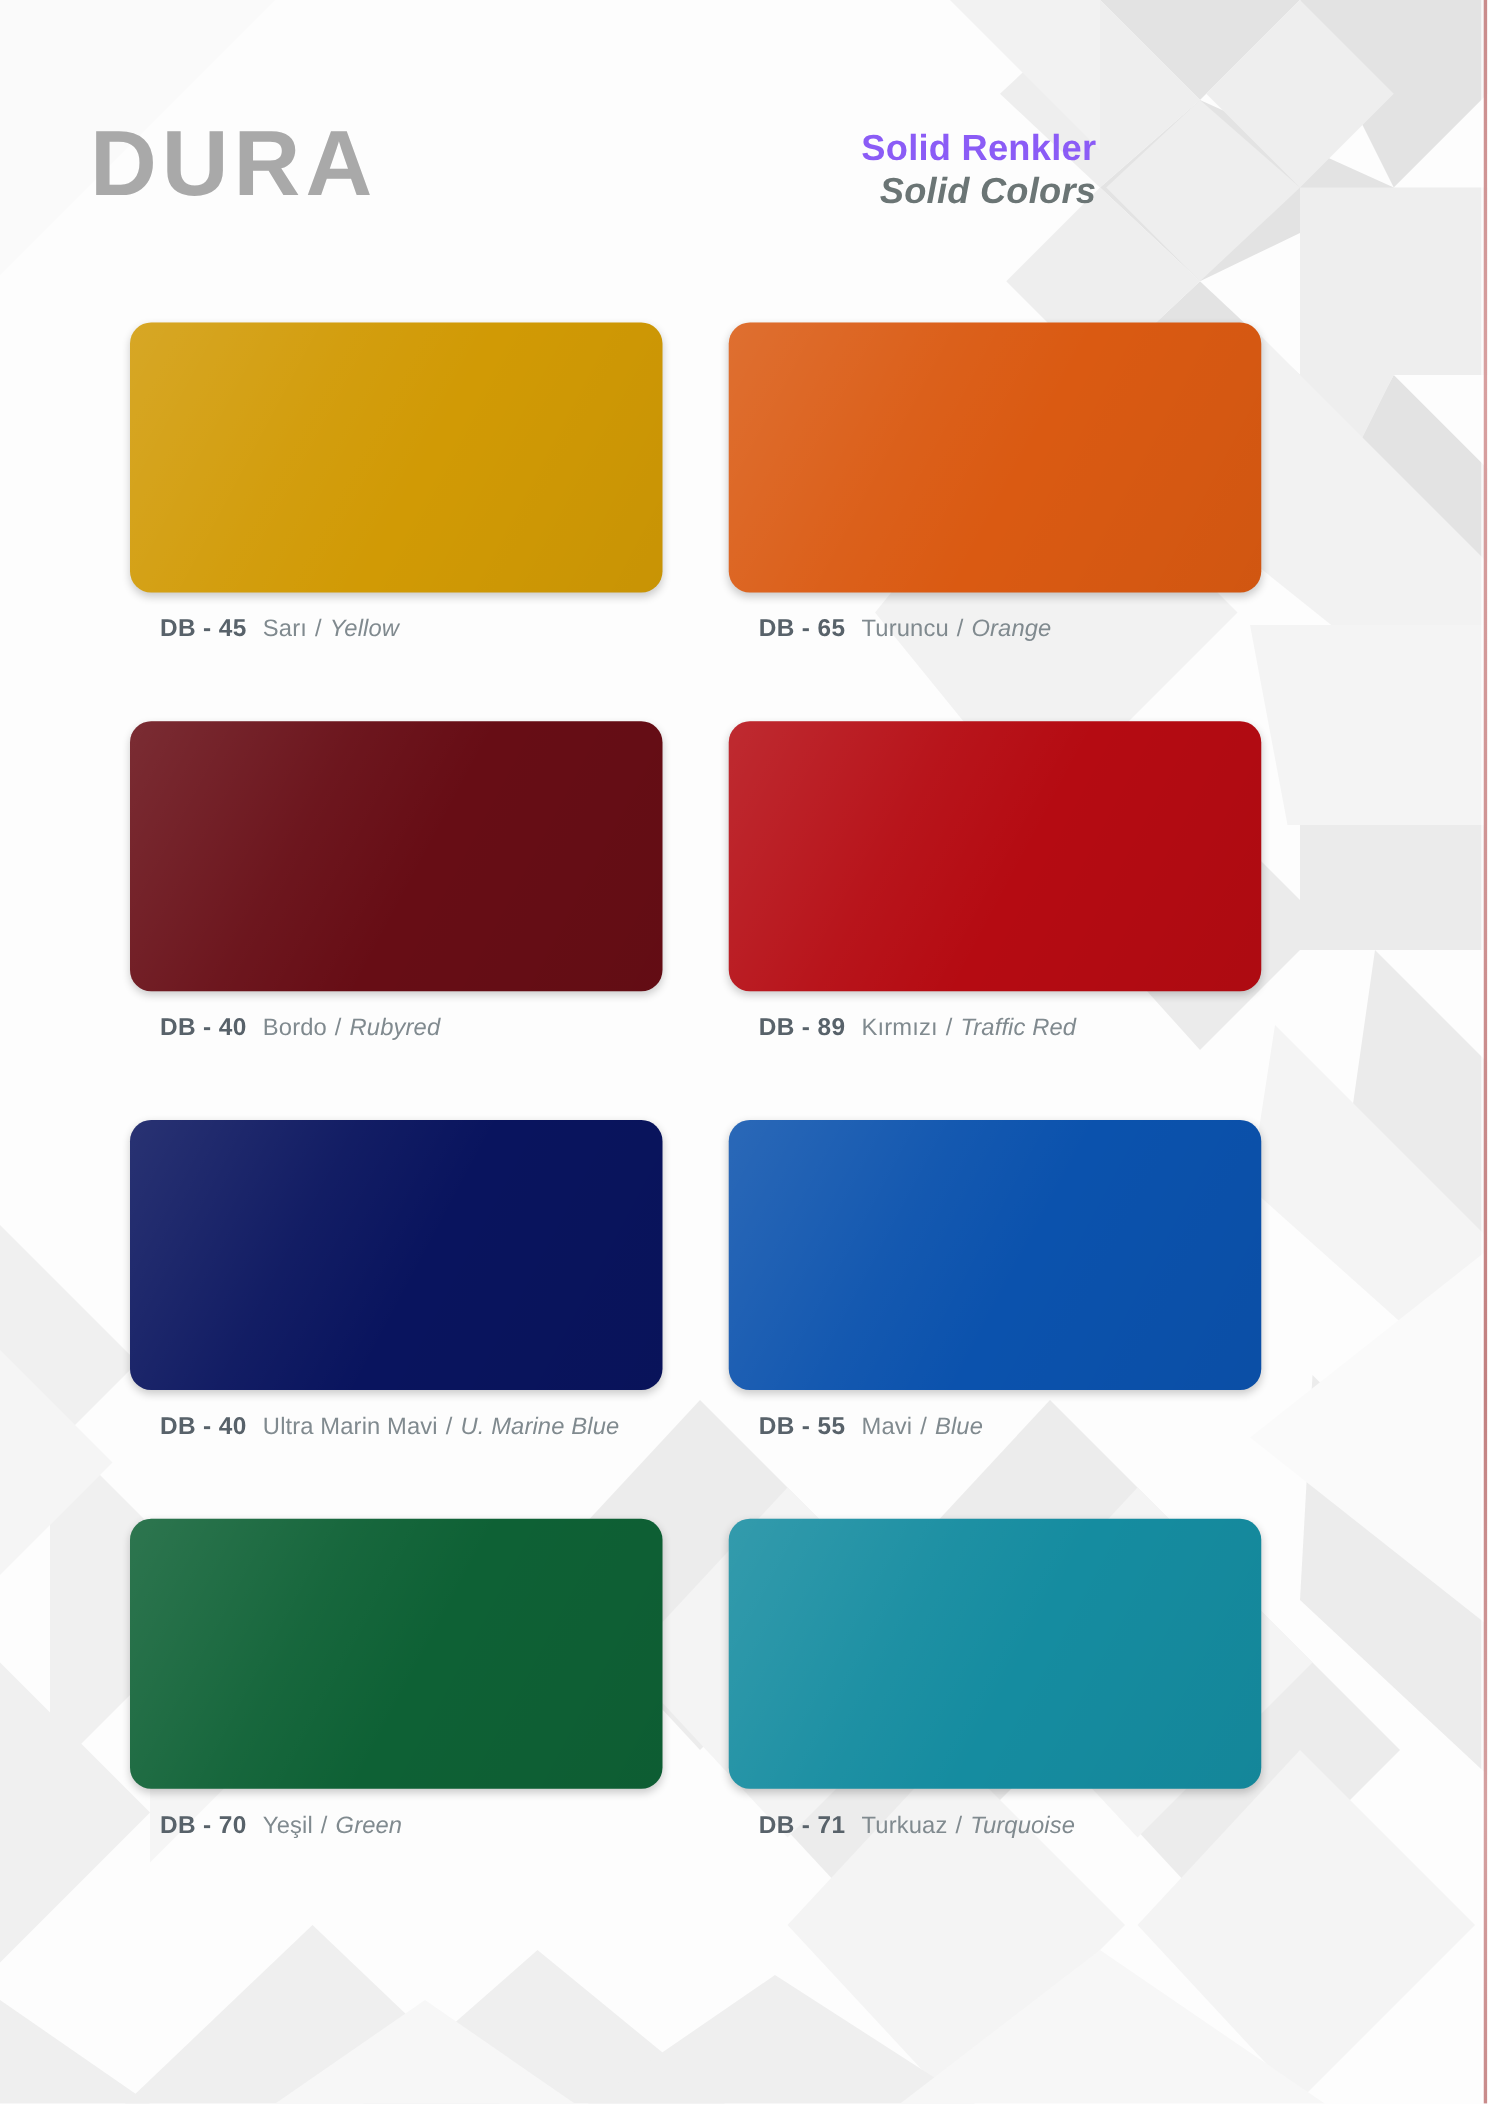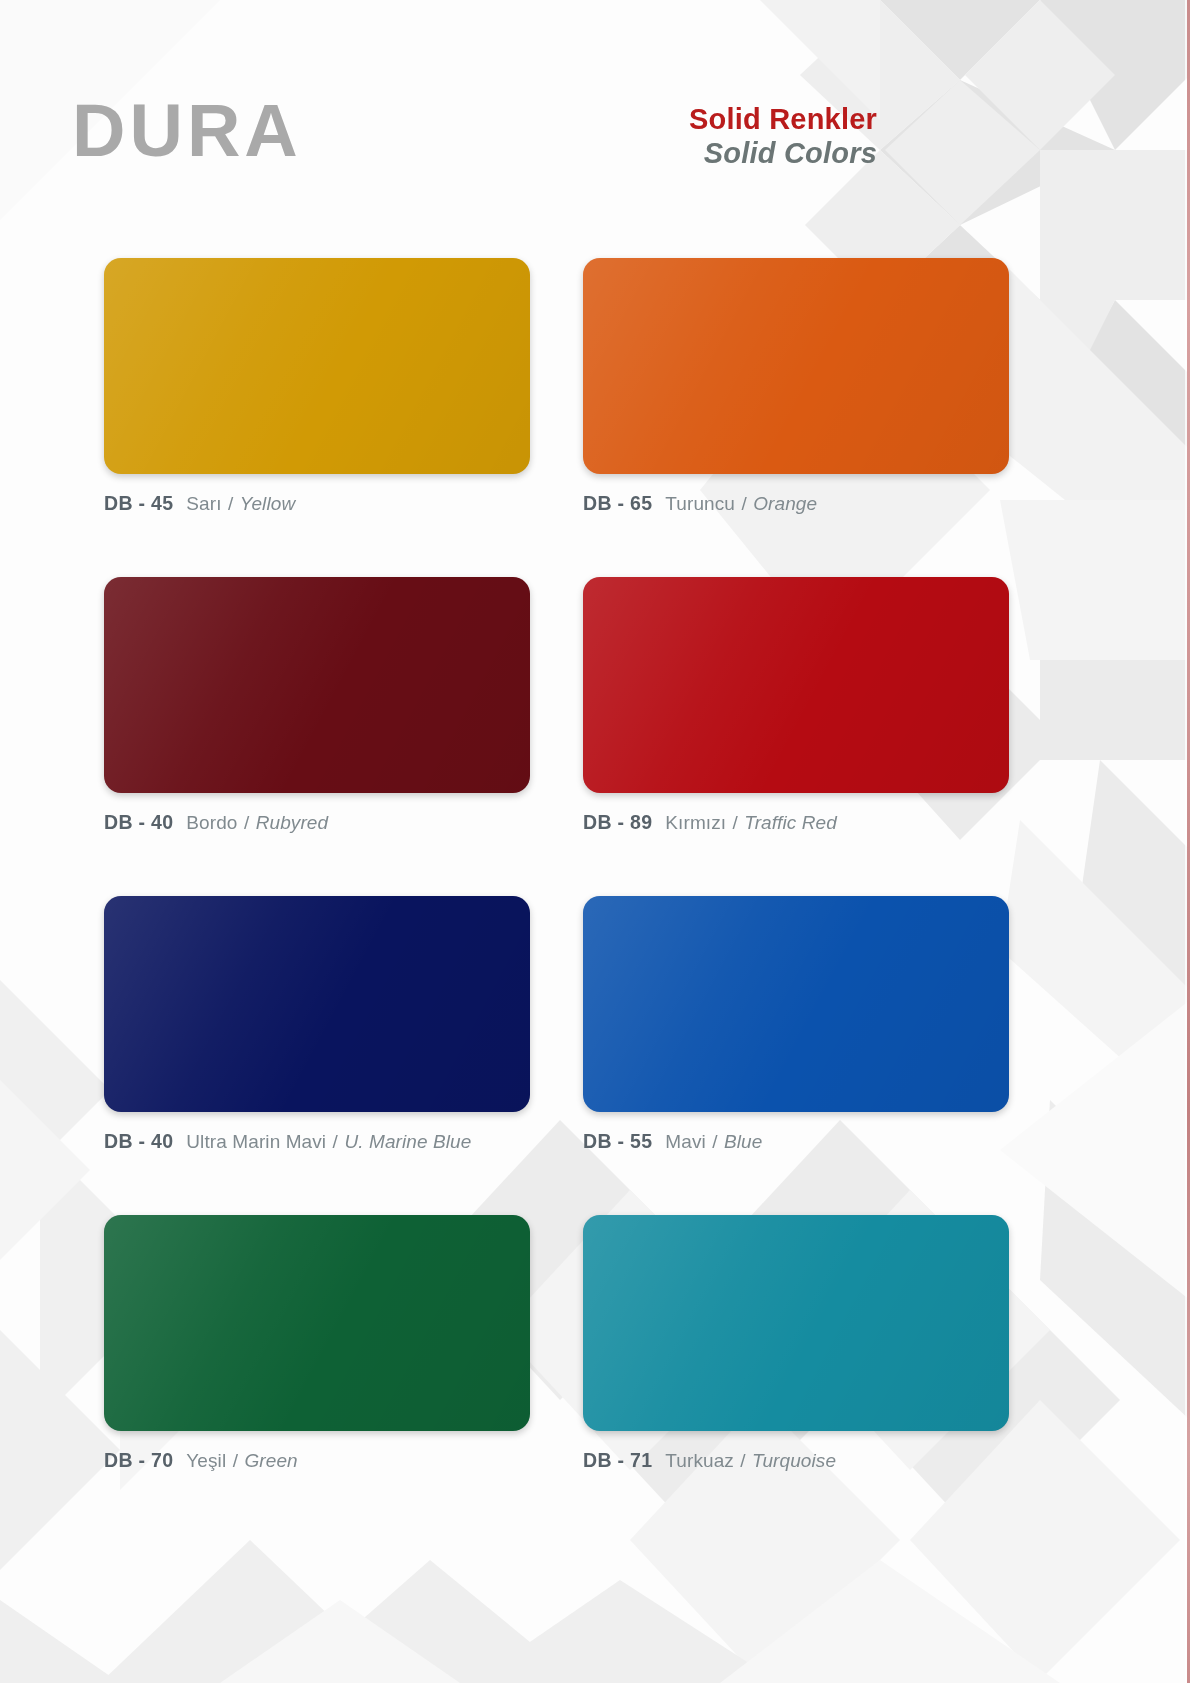--- a/index.html
+++ b/index.html
@@ -68,21 +68,21 @@
   }
   .header-titles {
     position: absolute;
     right: 155px;
     top: 74px;
     text-align: right;
   }
   .title-tr {
     font-size: 29px;
     font-weight: bold;
-    color: #b91c1c;
+    color: #8b5cf6;
     letter-spacing: 0.2px;
     line-height: 1.18;
   }
   .title-en {
     font-size: 29px;
     font-style: italic;
     font-weight: bold;
     color: #6b7575;
     letter-spacing: 0.2px;
     line-height: 1.18;
@@ -128,20 +128,21 @@
     display: flex;
     align-items: baseline;
     gap: 13px;
     white-space: nowrap;
   }
   .code {
     font-size: 19.5px;
     font-weight: bold;
     color: #58626a;
     letter-spacing: 0.3px;
+    margin-left: 24px;
   }
   .names {
     font-size: 19px;
     color: #808a8f;
     letter-spacing: 0.1px;
   }
   .names .tr { font-style: normal; text-align: center; }
   .names .sep { font-style: normal; padding: 0 1px; }
   .names .en { font-style: italic; }
 </style>

